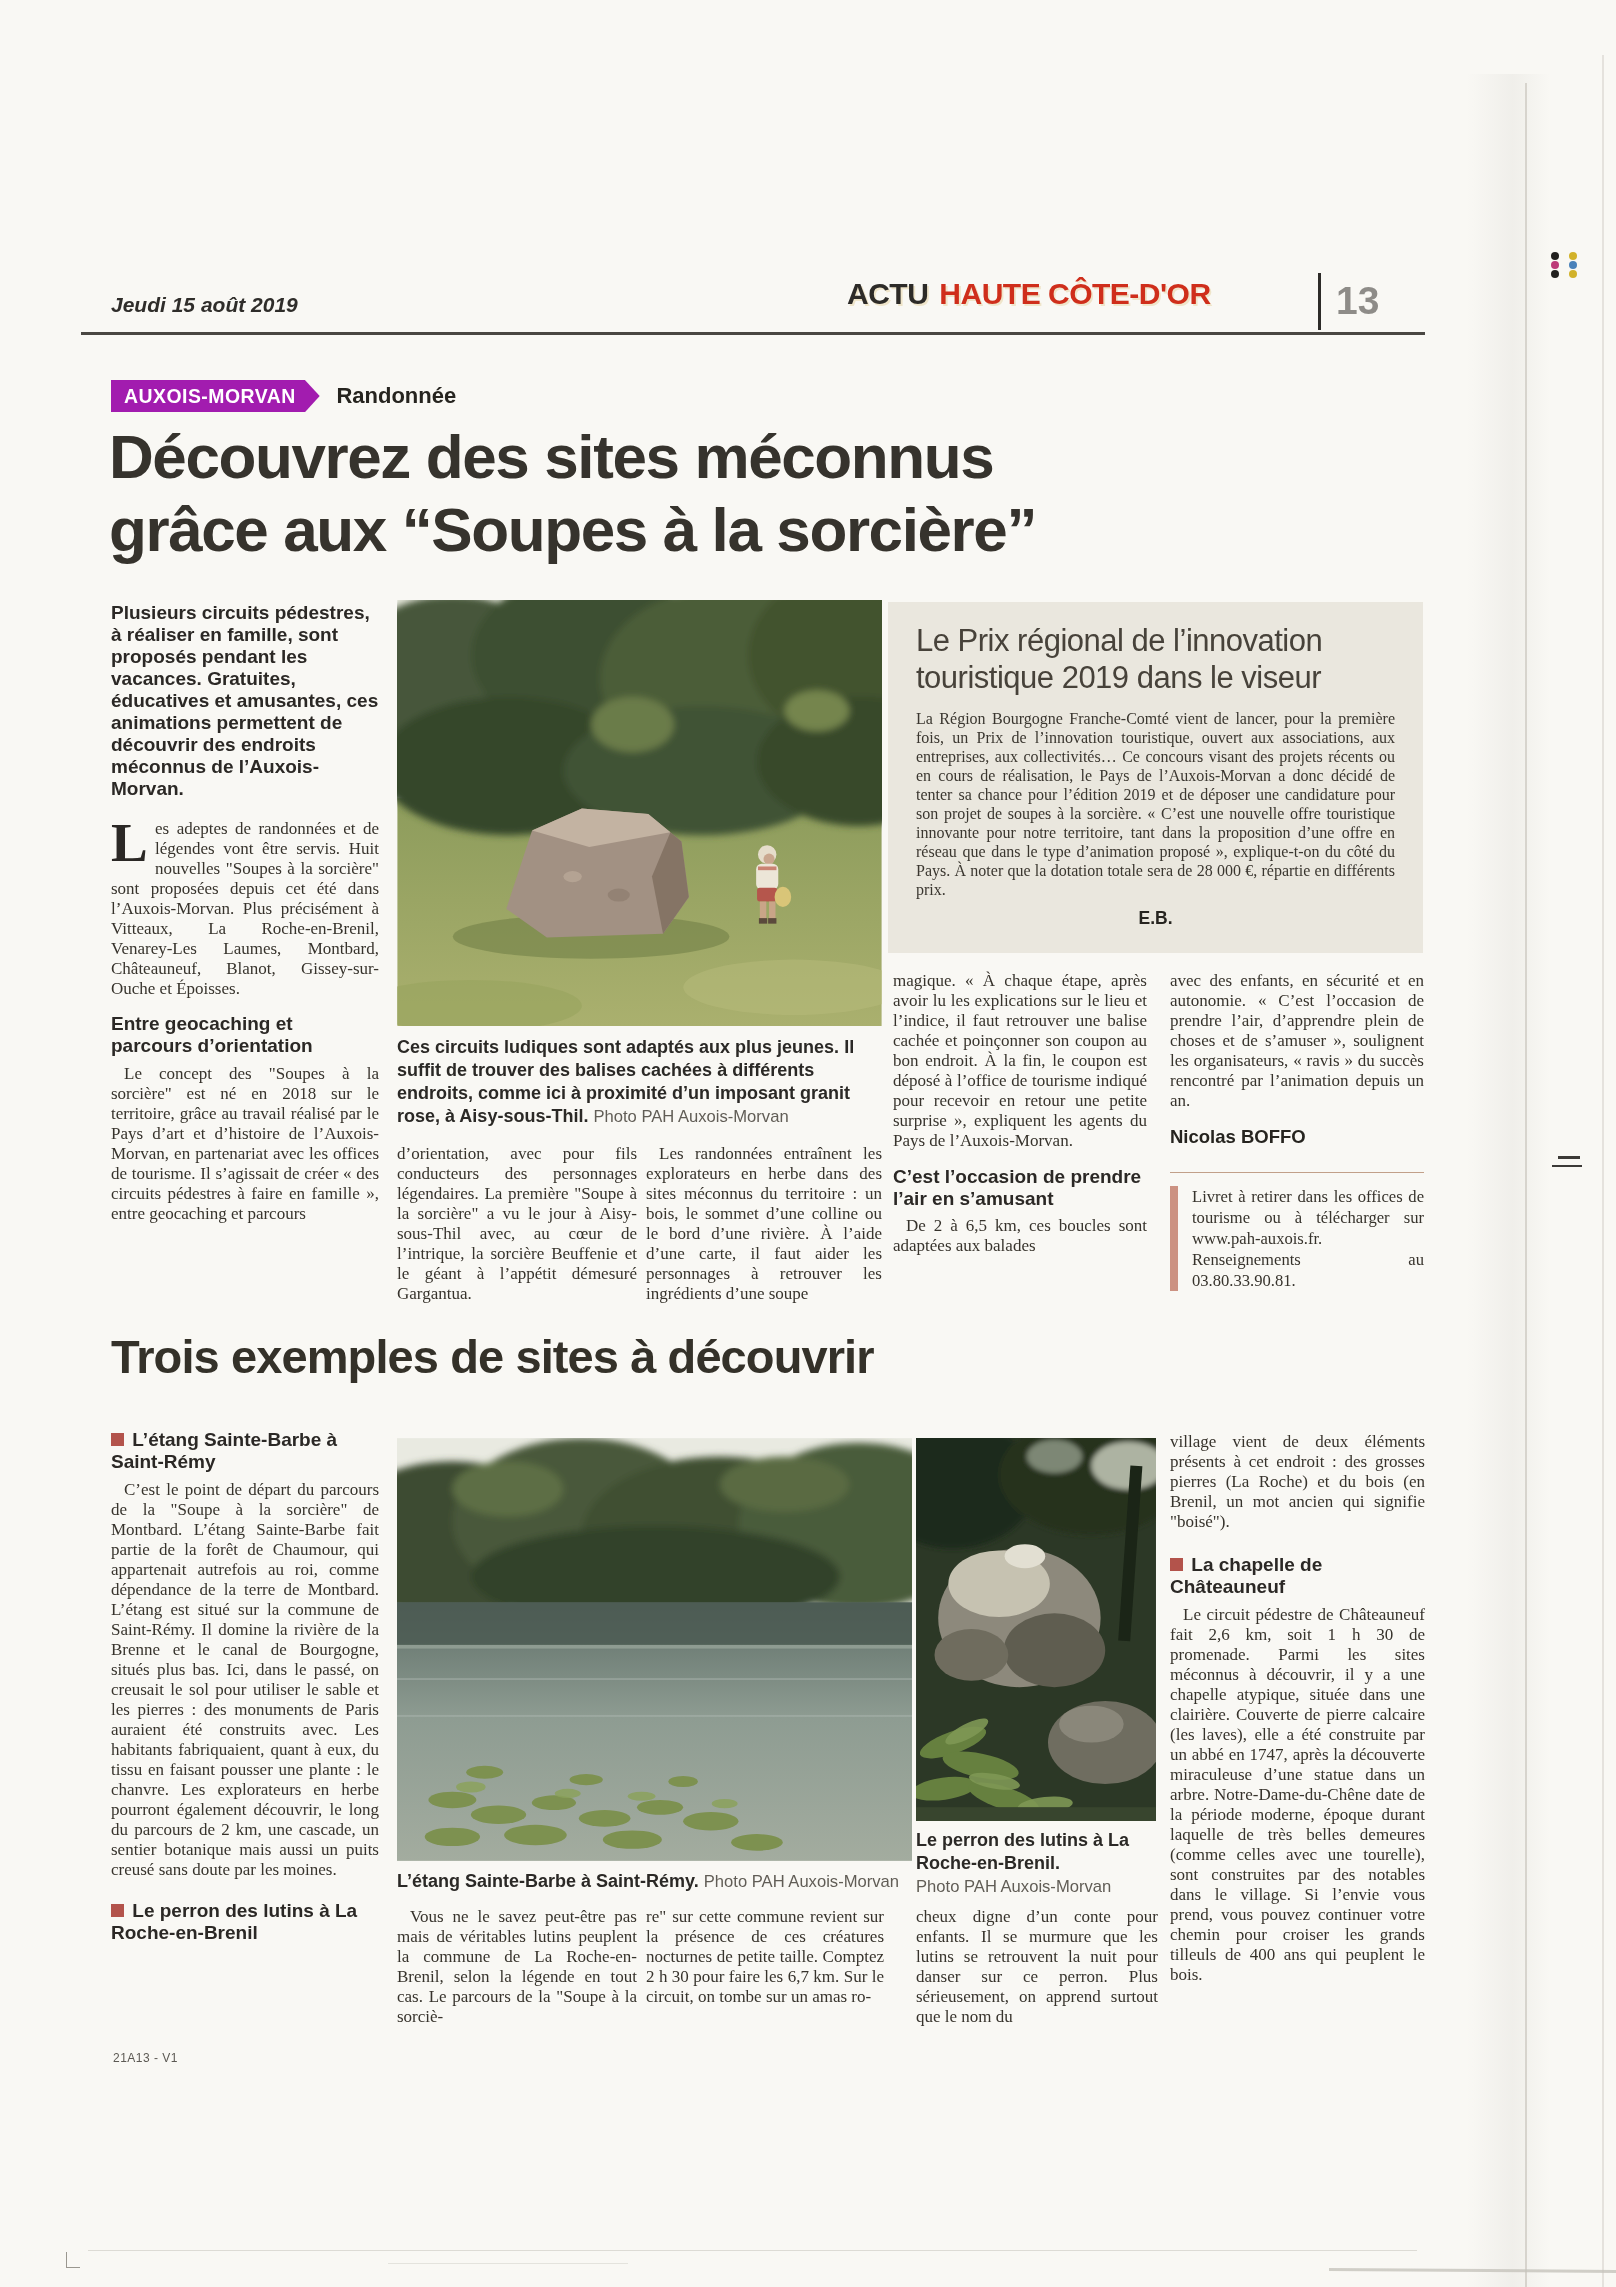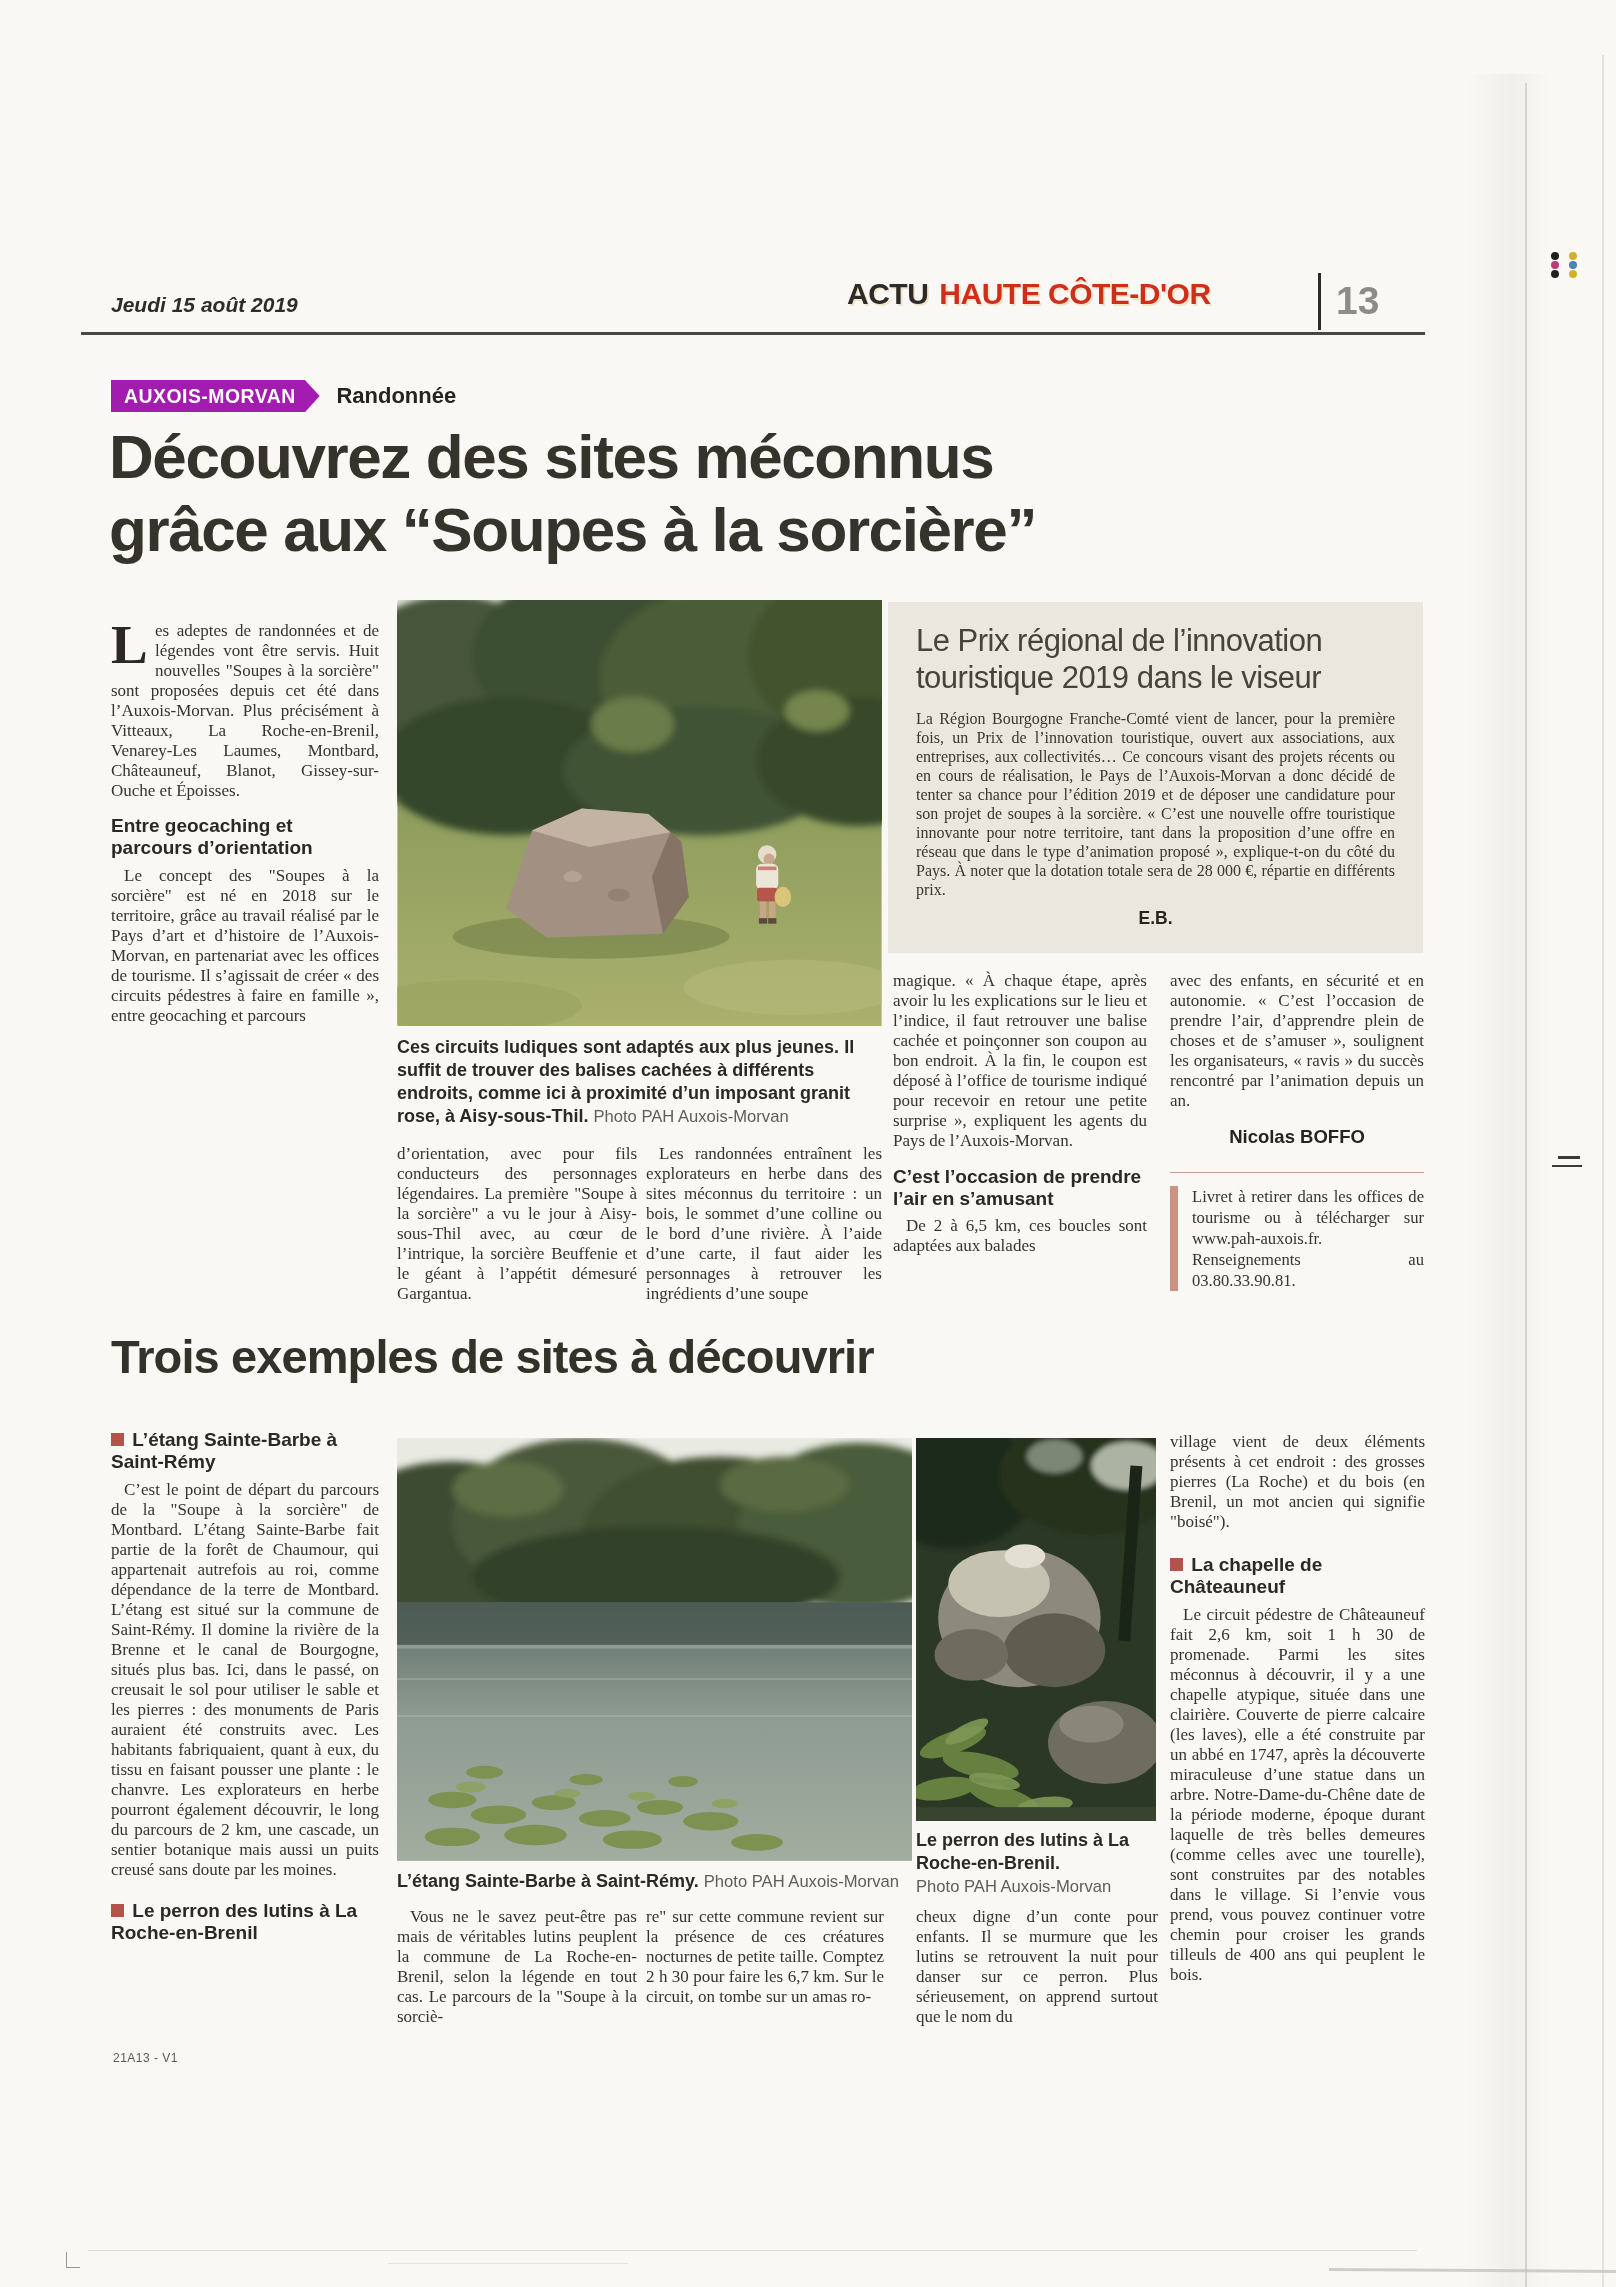--- a/index.html
+++ b/index.html
@@ -33,21 +33,21 @@
          line-height:22px;text-align:left;color:#2b2825;margin:0;}
   .subhead{font-family:"Liberation Sans",sans-serif;font-weight:700;font-size:19px;
            line-height:22px;color:#2b2825;margin:14.8px 0 6.5px 0;}
   .subhead .bullet{display:inline-block;width:13px;height:13px;background:#b3534b;margin-right:8.3px;}
   .dropcap{float:left;font-family:"Liberation Serif",serif;font-weight:700;font-size:55px;
            line-height:42px;padding:3.7px 7.4px 0 0;color:#2b2825;}
   .caption{font-family:"Liberation Sans",sans-serif;font-weight:700;font-size:18px;
            line-height:23px;color:#2b2926;margin:0;text-align:left;}
   .credit{font-weight:400;color:#615d56;font-size:16.6px;}
   .byline{font-family:"Liberation Sans",sans-serif;font-weight:700;font-size:18.5px;color:#26241f;
-          text-align:center;margin-top:14.8px;}
+          text-align:left;margin-top:14.8px;}
 
   
   .infobox{background:#eae7de;padding:20px 28px 16.6px 28px;box-sizing:border-box;}
   .infobox h2{font-family:"Liberation Sans",sans-serif;font-weight:400;font-size:31px;
               line-height:37px;color:#47423a;margin:0 0 13px 0;letter-spacing:-0.5px;}
   .infobox .boxbody{font-size:16px;line-height:19px;text-align:justify;color:#3a362f;margin:0;}
   .infobox .sig{font-family:"Liberation Sans",sans-serif;font-weight:700;font-size:17.5px;
                 text-align:center;margin-top:9.2px;color:#26241f;}
 
   
@@ -95,20 +95,21 @@
     <span class="badge">AUXOIS-MORVAN</span>
     <span class="kicker-topic">Randonnée</span>
   </div>
 
   <div class="abs headline" style="left:109px;top:420px;width:1320px;">
     <span>Découvrez des sites méconnus</span><br>
     <span>grâce aux “Soupes à la sorcière”</span>
   </div>
 
   <div class="abs" style="left:111px;top:602px;width:268px;">
+    <p class="intro">Plusieurs circuits pédestres, à réaliser en famille, sont proposés pendant les vacances. Gratuites, éducatives et amusantes, ces animations permettent de découvrir des endroits méconnus de l’Auxois-Morvan.</p>
     <p class="bodytxt" style="margin-top:18.5px;text-indent:0;">
       <span class="dropcap">L</span><span>es adeptes de randonnées et de légendes vont être servis. Huit nouvelles "Soupes à la sorcière" sont proposées depuis cet été dans l’Auxois-Morvan. Plus précisément à Vitteaux, La Roche-en-Brenil, Venarey-Les Laumes, Montbard, Châteauneuf, Blanot, Gissey-sur-Ouche et Époisses.</span>
     </p>
     <h3 class="subhead">Entre geocaching et parcours d’orientation</h3>
     <p class="bodytxt" style="text-indent:13px;">Le concept des "Soupes à la sorcière" est né en 2018 sur le territoire, grâce au travail réalisé par le Pays d’art et d’histoire de l’Auxois-Morvan, en partenariat avec les offices de tourisme. Il s’agissait de créer « des circuits pédestres à faire en famille », entre geocaching et parcours</p>
   </div>
 
   <div class="abs" style="left:397px;top:600px;">
     <svg class="photo" width="485" height="426" viewBox="0 0 525 462">
       <defs>

